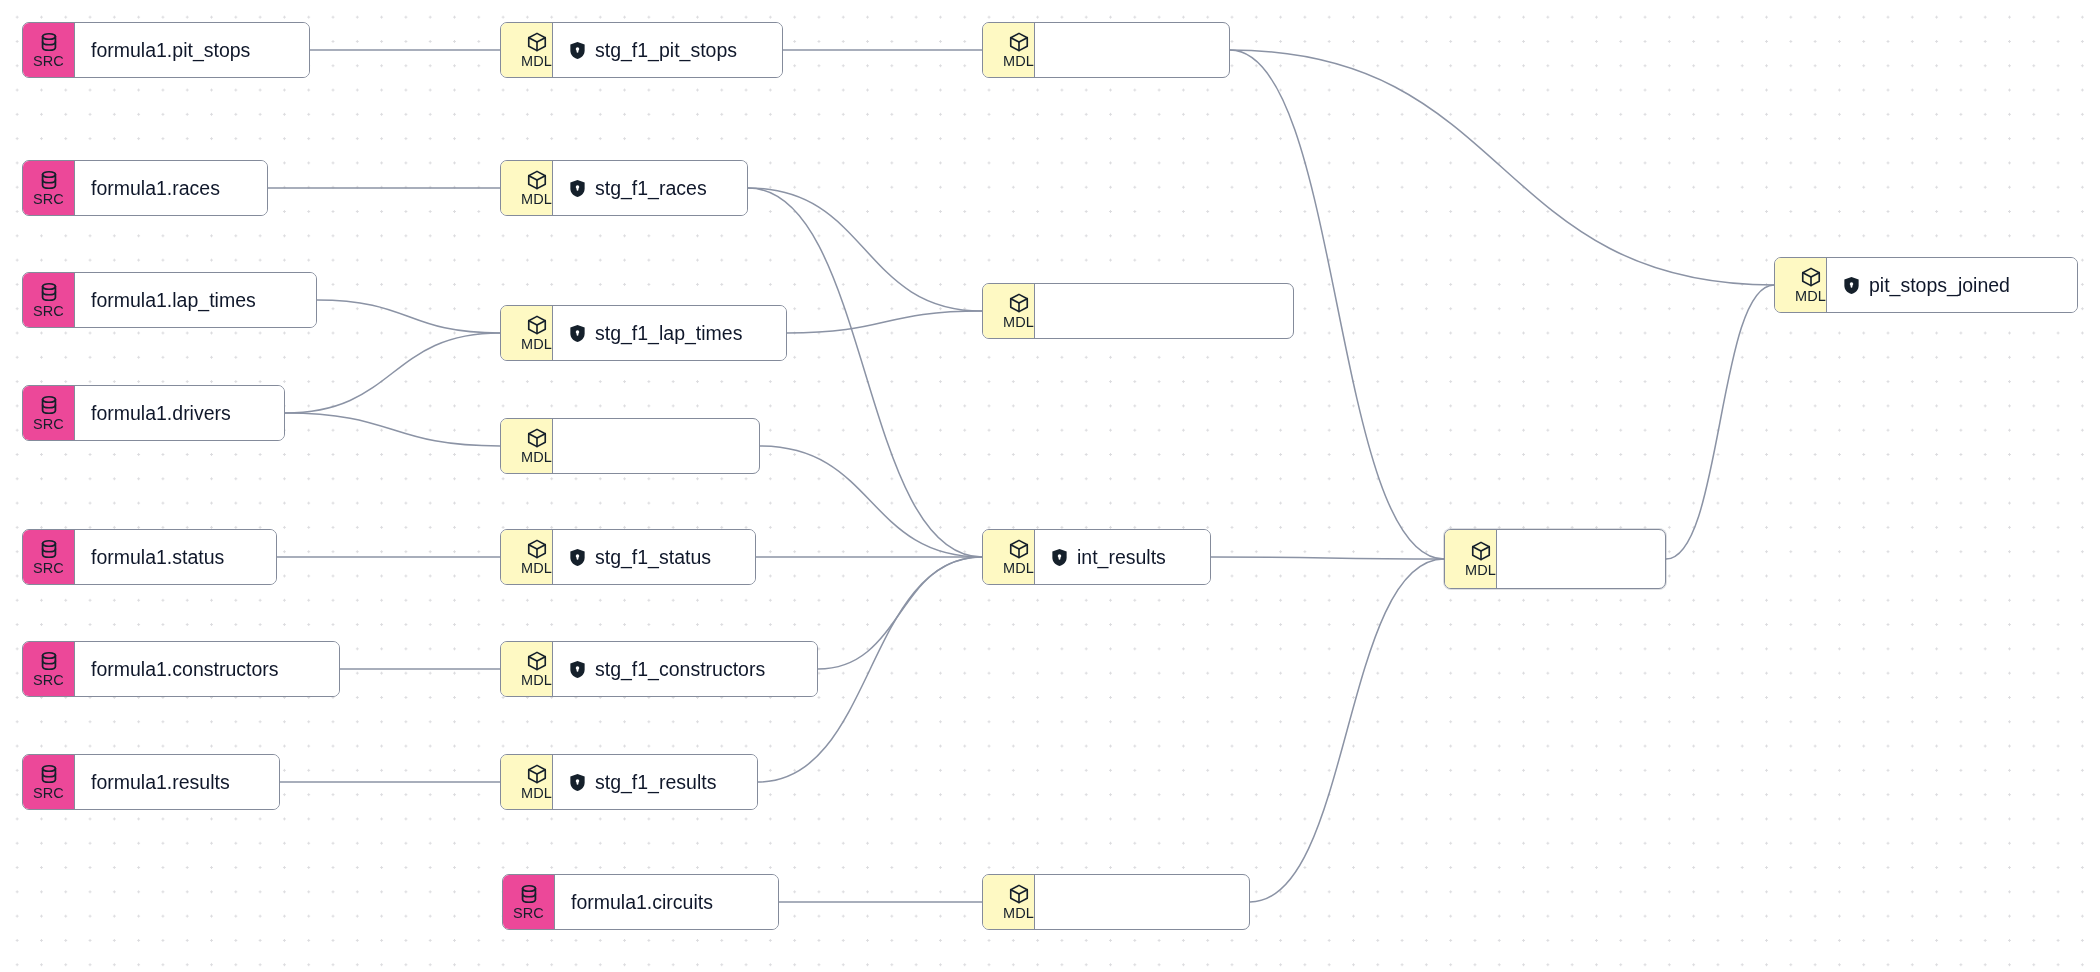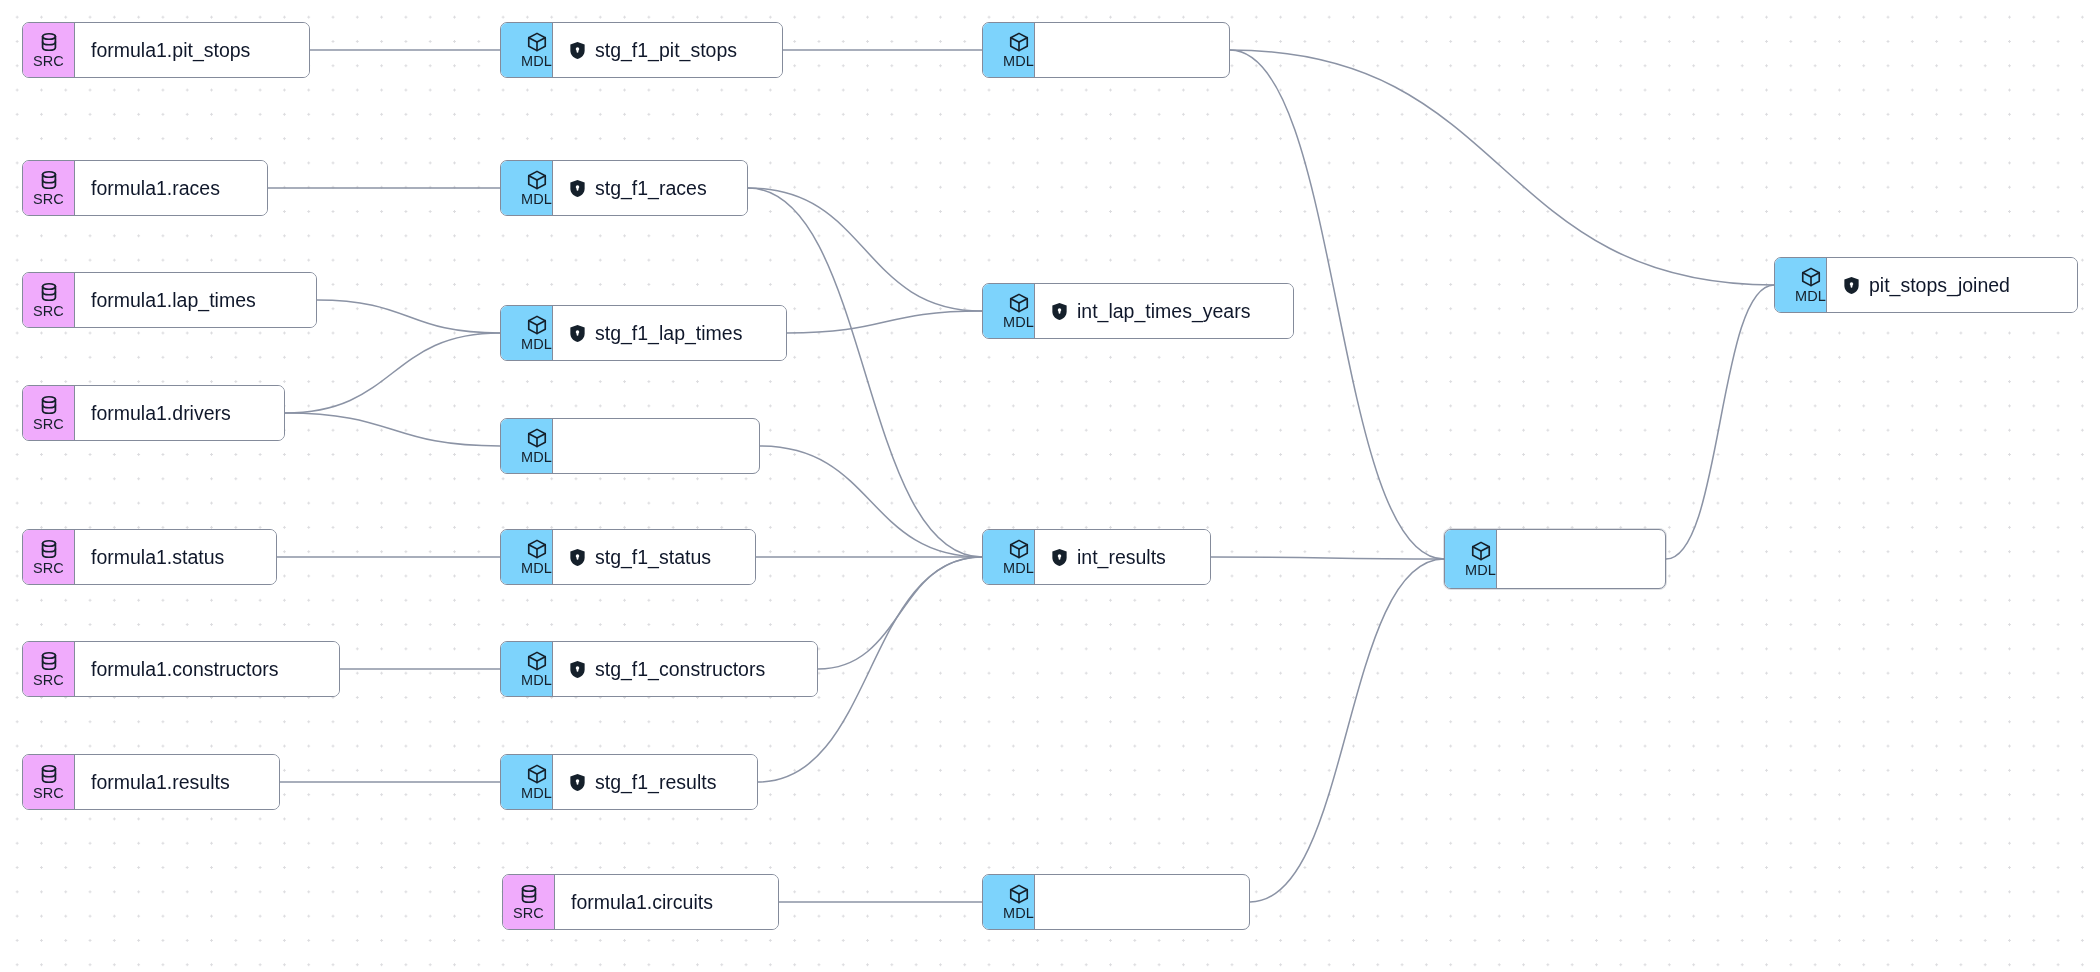--- a/index.html
+++ b/index.html
@@ -29,22 +29,22 @@
     box-shadow:0 0 0 1px rgba(120,128,145,.25);
   }
   .badge{
     flex:0 0 auto;width:52px;
     display:flex;flex-direction:column;
     align-items:center;justify-content:center;
     gap:0px;
     border-right:1.6px solid #848b9b;
     box-sizing:border-box;
   }
-  .badge.src{background:#f0abfc;}
-  .badge.mdl{background:#7dd3fc;padding-left:20px;}
+  .badge.src{background:#ec4899;}
+  .badge.mdl{background:#fef9c3;padding-left:20px;}
   .badge svg{display:block;}
   .badge-text{
     font-size:14.5px;line-height:15px;color:#15202b;
     letter-spacing:.1px;margin-top:1px;
     font-family:"Liberation Sans",sans-serif;
   }
   .body{
     flex:1 1 auto;display:flex;align-items:center;
     padding:0 16px;gap:9px;min-width:0;
     background:#ffffff;
@@ -377,30 +377,20 @@
         <div class="badge mdl">
           <span>
             <svg width="22" height="22" viewBox="0 0 24 24" fill="none" stroke="#15202b" stroke-width="1.8" stroke-linecap="round" stroke-linejoin="round">
               <path d="M12 2.6 21 7.3v9.4L12 21.4 3 16.7V7.3z"></path>
               <path d="M3 7.3 12 12l9-4.7"></path>
               <path d="M12 12v9.4"></path>
             </svg>
           </span>
           <span class="badge-text">MDL</span>
         </div>
-        <div class="body">
-          <span style="display: flex;">
-            <svg class="shield" width="17" height="19" viewBox="0 0 20 22" xmlns="http://www.w3.org/2000/svg">
-              <path d="M10 .9 18.4 4v7.1c0 5-3.5 8.6-8.4 10.0C5.1 19.7 1.6 16.1 1.6 11.1V4z" fill="#15202b"></path>
-              <circle cx="10" cy="9.1" r="2.05" fill="#ffffff"></circle>
-              <rect x="8.95" y="9.1" width="2.1" height="4.5" rx="1.05" fill="#ffffff"></rect>
-            </svg>
-          </span>
-          <span class="node-label">int_lap_times_years</span>
-        </div>
       </div>
       <div class="node" style="left: 982px; top: 529px; width: 229px; height: 56px;">
         <div class="badge mdl">
           <span>
             <svg width="22" height="22" viewBox="0 0 24 24" fill="none" stroke="#15202b" stroke-width="1.8" stroke-linecap="round" stroke-linejoin="round">
               <path d="M12 2.6 21 7.3v9.4L12 21.4 3 16.7V7.3z"></path>
               <path d="M3 7.3 12 12l9-4.7"></path>
               <path d="M12 12v9.4"></path>
             </svg>
           </span>

